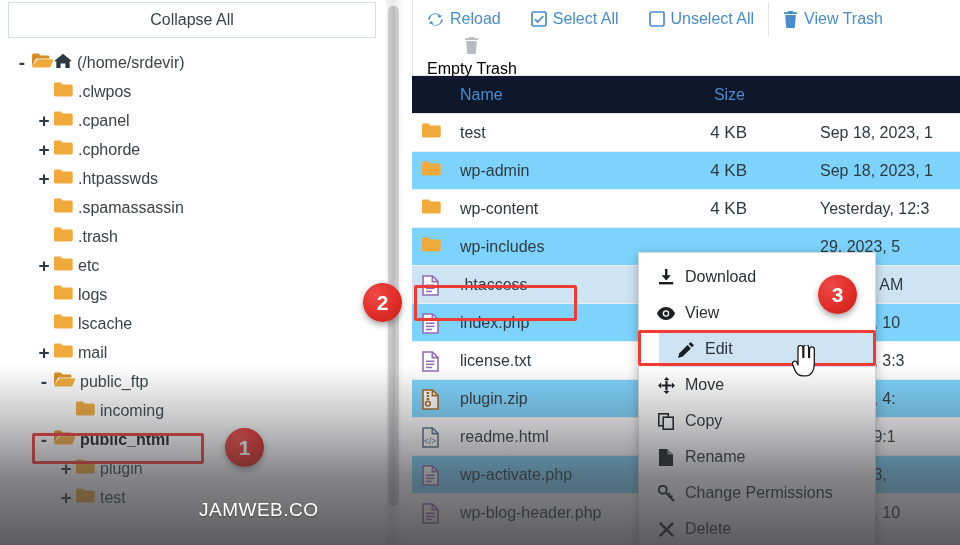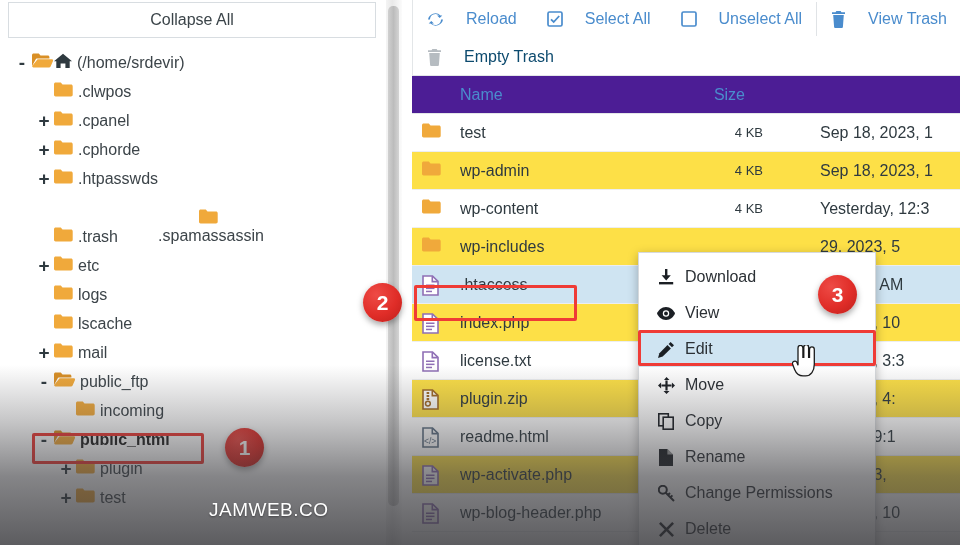--- a/index.html
+++ b/index.html
@@ -58,76 +58,76 @@
     background:#fff; overflow:hidden;
   }
   #toolbar {
     position:relative; height:76px; border:1px solid #e3e6e8;
     border-top:none; border-right:none; background:#fff;
   }
   .tb-row { position:absolute; left:0; display:flex; align-items:center; }
   .tb-row.r1 { top:0; height:38px; }
   .tb-row.r2 { top:38px; height:38px; }
   .tbtn {
-    display:flex; align-items:center; gap:22px;
+    display:flex; align-items:center; gap:6px;
     font-size:16px; color:#4a8ccd; cursor:pointer; white-space:nowrap;justify-content:space-between;
   }
-  .tbtn.disabled { color:#0c4a6e; cursor:default; }
+  .tbtn.disabled { color:#000000; cursor:default;flex-direction:column; }
   .tb-div {
     width:1px; height:34px; background:#e0e3e6; margin:0 14px;
   }
   .tb-ico { display:inline-flex; align-items:center; }
 
   
   #table { position:relative; width:548px; }
   #thead {
-    height:38px; background:#4c1d95; border-bottom:1px solid #e3e6e8;
+    height:38px; background:#0f172a; border-bottom:1px solid #e3e6e8;
     position:relative;
     text-decoration:underline;
   }
   #thead .th {
     position:absolute; top:0; height:38px; display:flex; align-items:center;
     font-size:16px; color:#4a8ccd; cursor:pointer;
   }
   .th-name { left:48px; }
   .th-size { right:215px; }
   .th-mod  { left:408px; }
 
   .frow {
     position:relative; height:38px; border-bottom:1px solid #eceef0;
     display:flex; align-items:center; cursor:pointer;
   }
-  .frow.alt { background:#fde047; }
+  .frow.alt { background:#7dd3fc; }
   .frow.selrow { background:#cfe4f2; }
   .frow .ficon { position:absolute; left:10px; top:9px; }
   .frow .fname {
     position:absolute; left:48px; font-size:16px; color:#2f3a40;
     white-space:nowrap;
   }
   .frow .fsize {
-    position:absolute; right:197px; font-size:13px; color:#2f3a40;
+    position:absolute; right:213px; font-size:17px; color:#2f3a40;
   }
   .frow .fmod {
     position:absolute; left:408px; font-size:16px; color:#2f3a40;
     white-space:nowrap;
   }
 
   
   #ctxmenu {
     position:absolute; left:638px; top:252px; width:238px;
     background:#ffffff; border:1px solid #d6d9dc;
     box-shadow:0 3px 10px rgba(0,0,0,.28);
     padding:6px 0; z-index:40;
   }
   .mi {
     height:36px; display:flex; align-items:center; gap:10px;
     padding:0 10px 0 18px; font-size:16px; color:#2b3035;
     white-space:nowrap; cursor:pointer;
   }
-  .mi.hi { background:#cfe4f2; }
+  .mi.hi { background:#cfe4f2;margin-left:20px; }
   .mi .mico { width:18px; display:inline-flex; justify-content:center; }
 
   
   .hlbox {
     position:absolute; border:3px solid #ef3b36; z-index:45;
     pointer-events:none; border-radius:2px;
   }
   #hl-public-html { left:32px;  top:433px; width:172px; height:31px; }
   #hl-htaccess    { left:414px; top:285px; width:163px; height:36px; }
   #hl-edit        { left:638px; top:330px; width:238px; height:36px; }
@@ -152,21 +152,21 @@
   #fade {
     position:absolute; left:0; bottom:0; width:960px; height:180px;
     background:linear-gradient(to bottom,
       rgba(60,60,64,0) 0%,
       rgba(60,60,64,0.30) 32%,
       rgba(58,58,62,0.62) 62%,
       rgba(52,52,56,0.80) 100%);
     z-index:80; pointer-events:none;
   }
   #watermark {
-    position:absolute; left:209px; top:499px; z-index:90;
+    position:absolute; left:199px; top:499px; z-index:90;
     color:#ffffff; font-size:19px; letter-spacing:.5px;
     font-family:"Liberation Sans", sans-serif;
     text-shadow:0 1px 2px rgba(0,0,0,.4);
   }
 </style>
 </head>
 <body>
 
 <div id="root">
 
@@ -209,21 +209,21 @@
             </svg></span>
           <span class="tlabel">.cphorde</span>
         </div>
         <div class="tnode" style="padding-left: 36px;">
           <span class="tog">+</span>
           <span class="fico"><svg width="19" height="15" viewBox="0 0 19 15">
               <path d="M0 2.2C0 1.2.8.6 1.6.6h5.2l1.7 1.9H17c.9 0 1.7.7 1.7 1.7v8.5c0 1-.8 1.7-1.7 1.7H1.6C.8 14.4 0 13.7 0 12.7V2.2z" fill="#f0a93b"></path>
             </svg></span>
           <span class="tlabel">.htpasswds</span>
         </div>
-        <div class="tnode" style="padding-left: 36px; flex-direction: column;">
+        <div class="tnode" style="padding-left: 36px;">
           <span class="tog none"></span>
           <span class="fico"><svg width="19" height="15" viewBox="0 0 19 15">
               <path d="M0 2.2C0 1.2.8.6 1.6.6h5.2l1.7 1.9H17c.9 0 1.7.7 1.7 1.7v8.5c0 1-.8 1.7-1.7 1.7H1.6C.8 14.4 0 13.7 0 12.7V2.2z" fill="#f0a93b"></path>
             </svg></span>
           <span class="tlabel">.spamassassin</span>
         </div>
         <div class="tnode" style="padding-left: 36px;">
           <span class="tog none"></span>
           <span class="fico"><svg width="19" height="15" viewBox="0 0 19 15">
               <path d="M0 2.2C0 1.2.8.6 1.6.6h5.2l1.7 1.9H17c.9 0 1.7.7 1.7 1.7v8.5c0 1-.8 1.7-1.7 1.7H1.6C.8 14.4 0 13.7 0 12.7V2.2z" fill="#f0a93b"></path>

